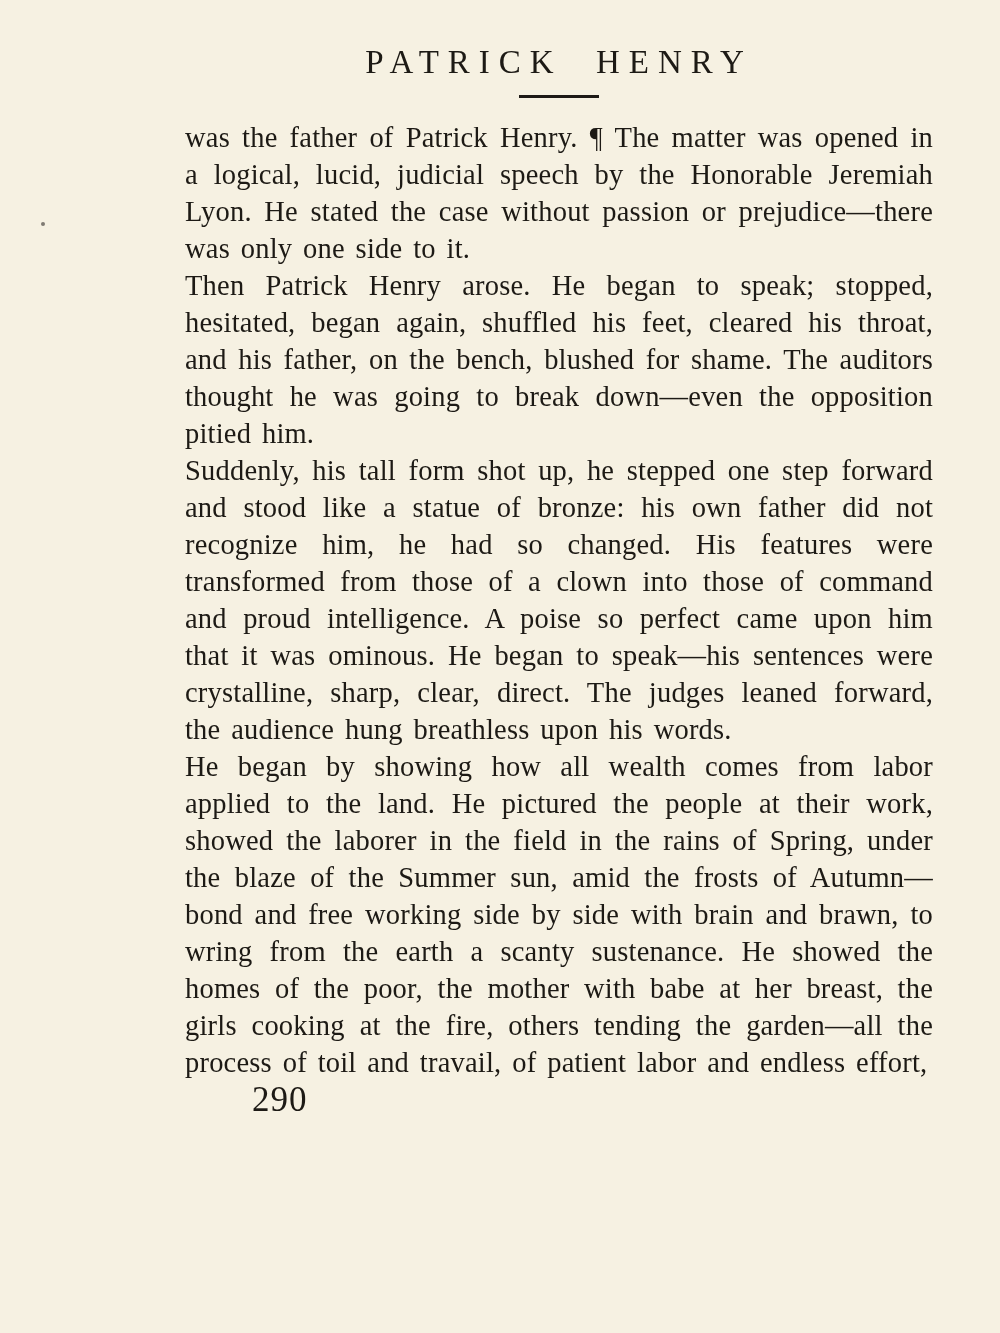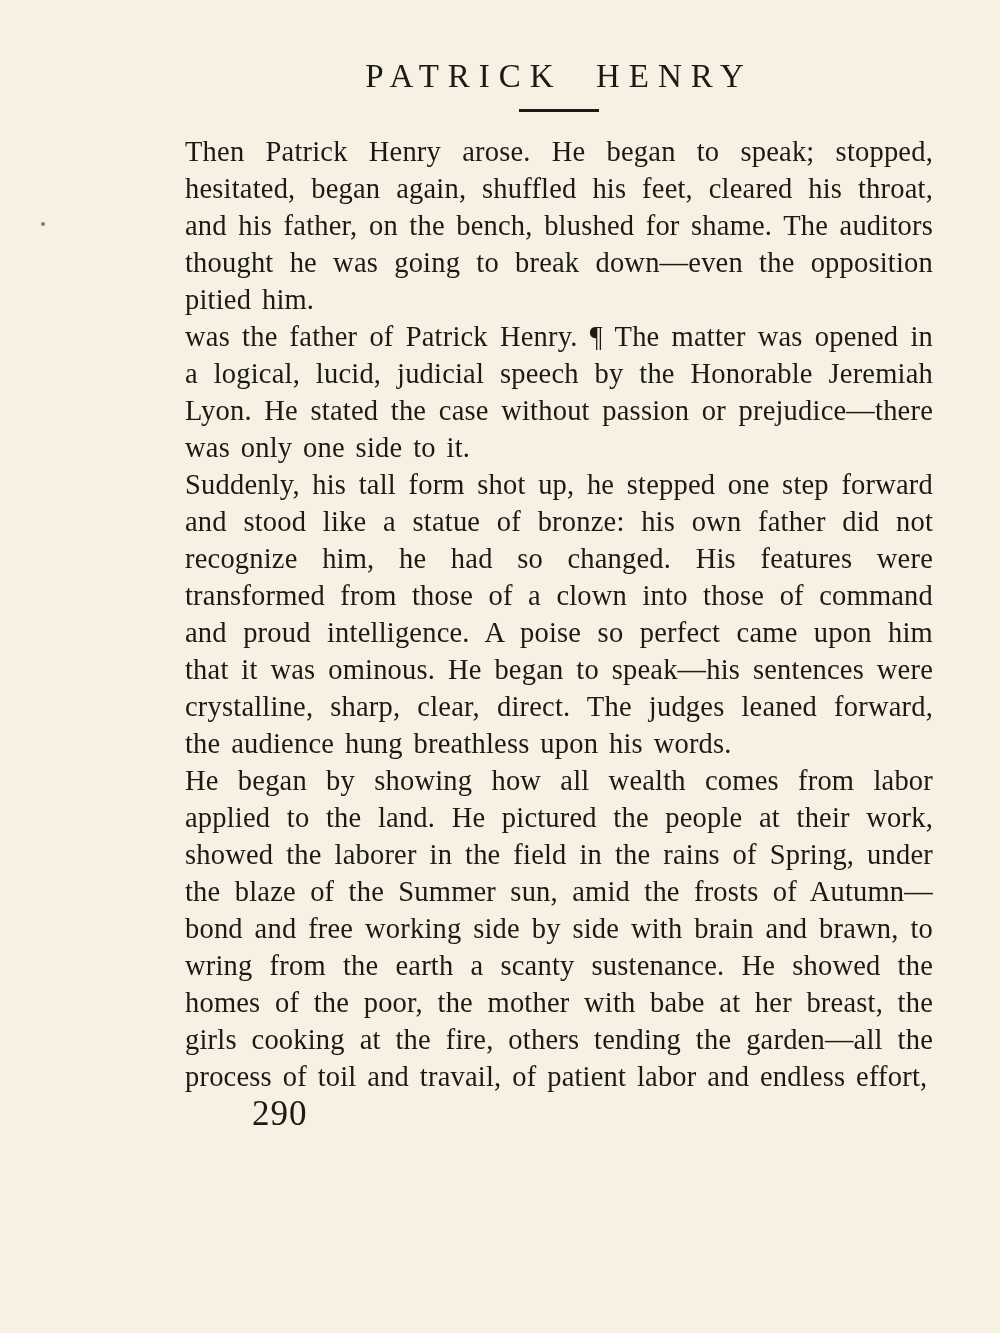--- a/index.html
+++ b/index.html
@@ -24,21 +24,21 @@
     height:1333px;
     background:linear-gradient(180deg, var(--background) 0%, var(--background) 100%);
   }
   .text-block{
     position:absolute;
     left:185px;
     top:0;
     width:748px;
   }
   .page-header{
-    padding-top:58px;
+    padding-top:44px;
     text-align:center;
   }
   .page-title{
     margin:0;
     font-size:33px;
     font-weight:normal;
     letter-spacing:9px;
     word-spacing:16px;
     line-height:1.1;
     color:var(--ink);
@@ -87,22 +87,22 @@
   <span class="scan-speck"></span>
 
   <div class="text-block">
 
     <header class="page-header">
       <h1 class="page-title">PATRICK HENRY</h1>
       <div class="title-rule"></div>
     </header>
 
     <main class="body-text">
+      <p>was the father of Patrick Henry. ¶ The matter was opened in a logical, lucid, judicial speech by the Honorable Jeremiah Lyon. He stated the case without passion or prejudice—there was only one side to it.</p>
       <p>Then Patrick Henry arose. He began to speak; stopped, hesitated, began again, shuffled his feet, cleared his throat, and his father, on the bench, blushed for shame. The auditors thought he was going to break down—even the opposition pitied him.</p>
-      <p>was the father of Patrick Henry. ¶ The matter was opened in a logical, lucid, judicial speech by the Honorable Jeremiah Lyon. He stated the case without passion or prejudice—there was only one side to it.</p>
       <p>Suddenly, his tall form shot up, he stepped one step forward and stood like a statue of bronze: his own father did not recognize him, he had so changed. His features were transformed from those of a clown into those of command and proud intelligence. A poise so perfect came upon him that it was ominous. He began to speak—his sentences were crystalline, sharp, clear, direct. The judges leaned forward, the audience hung breathless upon his words.</p>
       <p>He began by showing how all wealth comes from labor applied to the land. He pictured the people at their work, showed the laborer in the field in the rains of Spring, under the blaze of the Summer sun, amid the frosts of Autumn—bond and free working side by side with brain and brawn, to wring from the earth a scanty sustenance. He showed the homes of the poor, the mother with babe at her breast, the girls cooking at the fire, others tending the garden—all the process of toil and travail, of patient labor and endless effort,</p>
     </main>
 
     <div class="page-number">290</div>
 
   </div>
 </div>
 
 </body></html>

